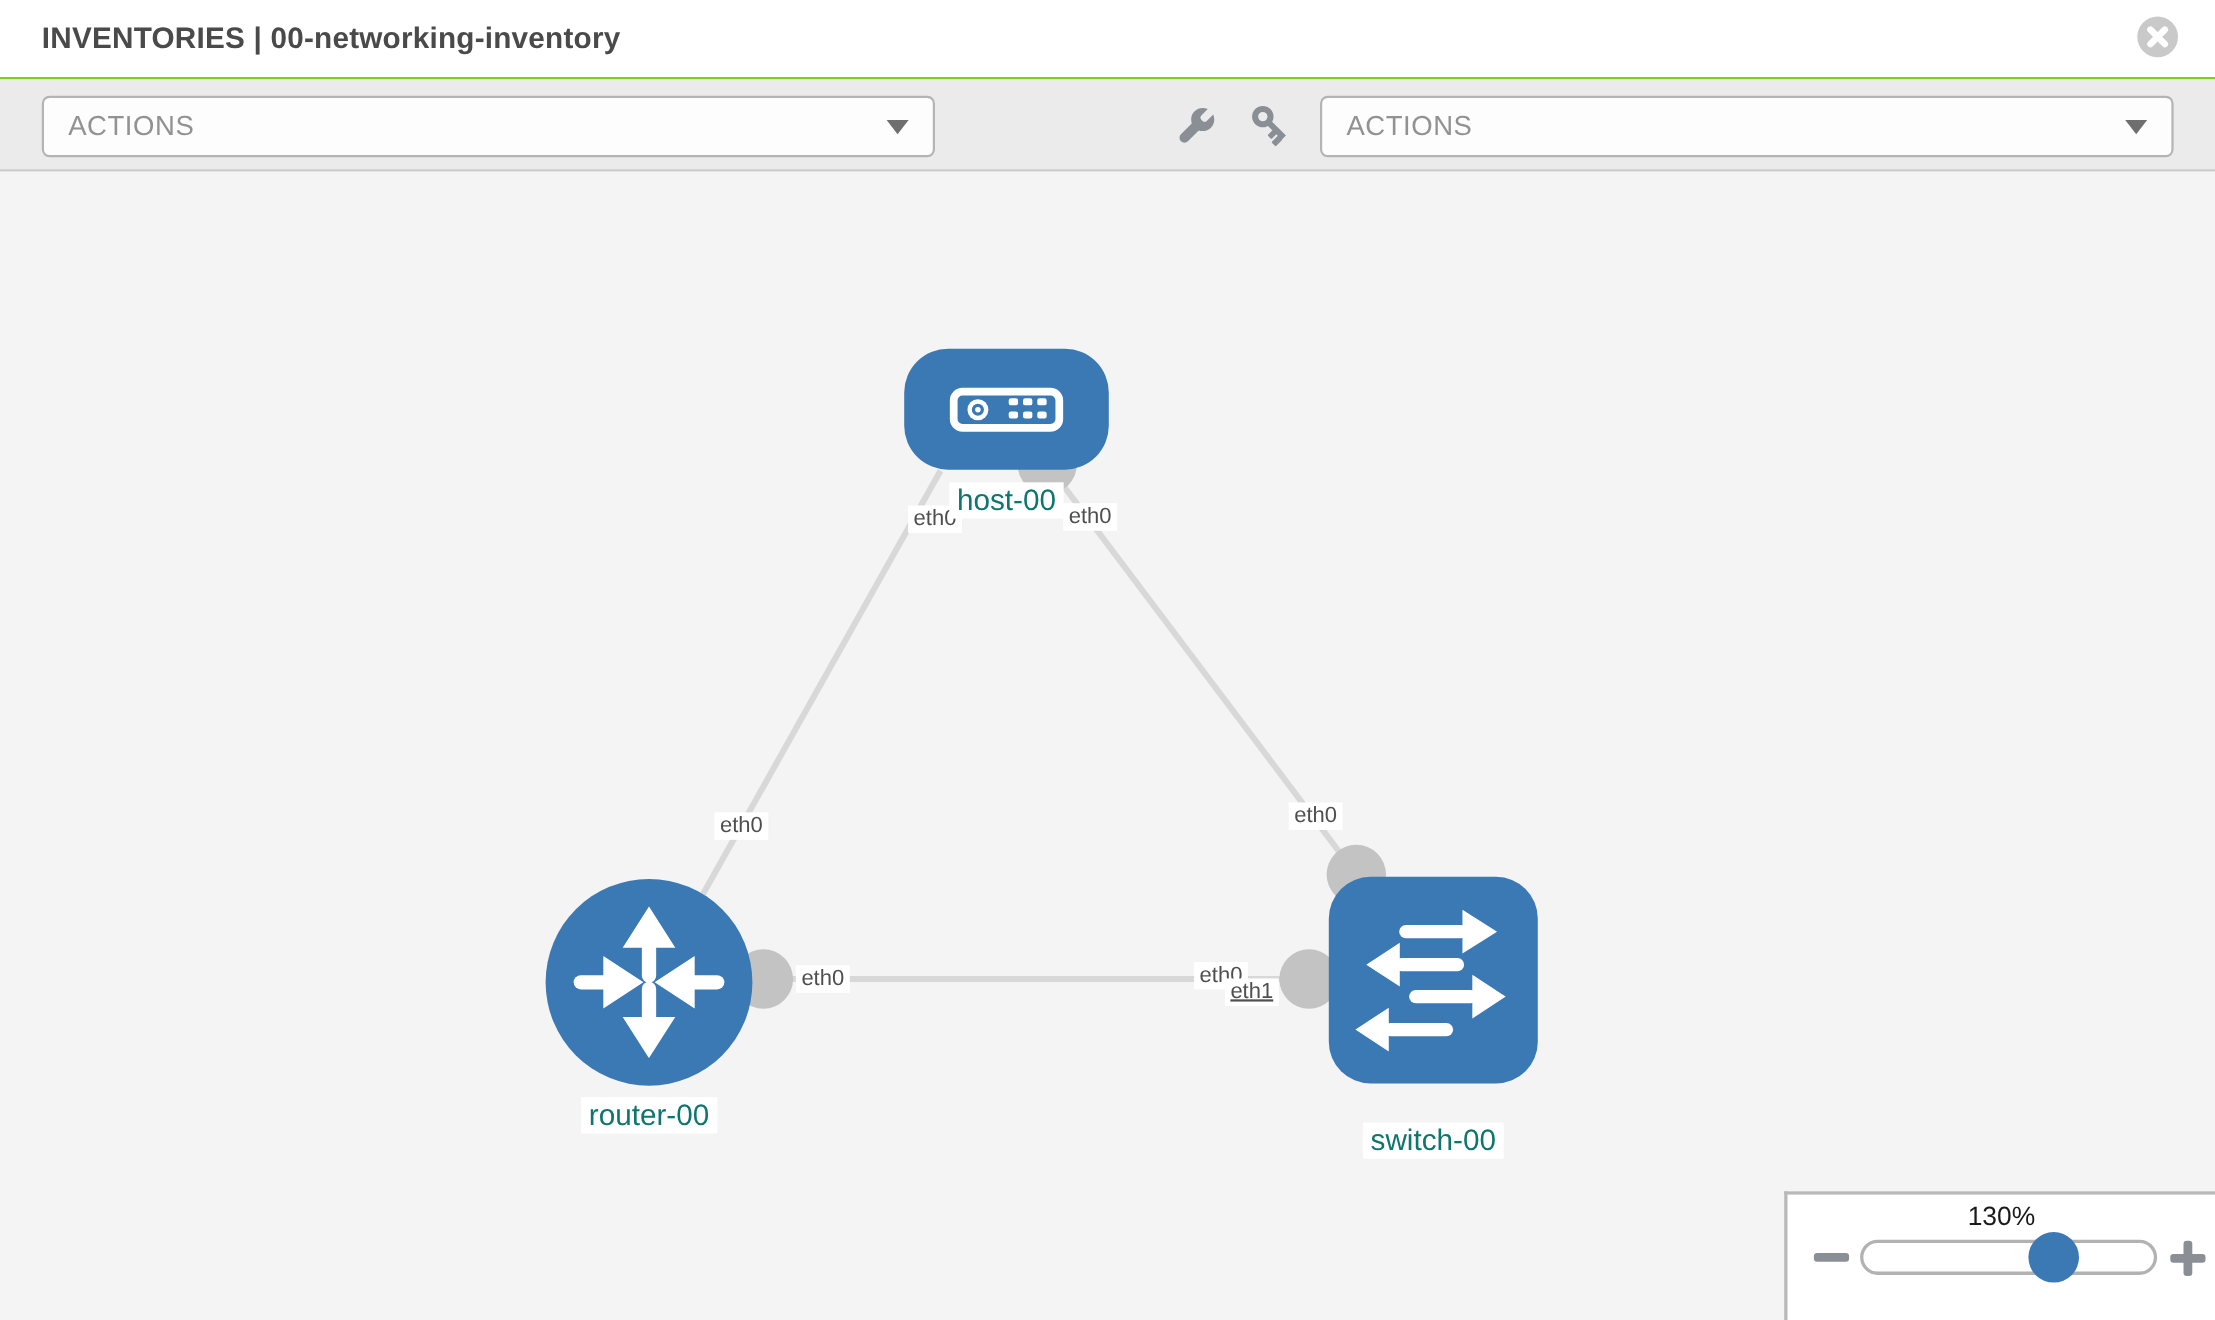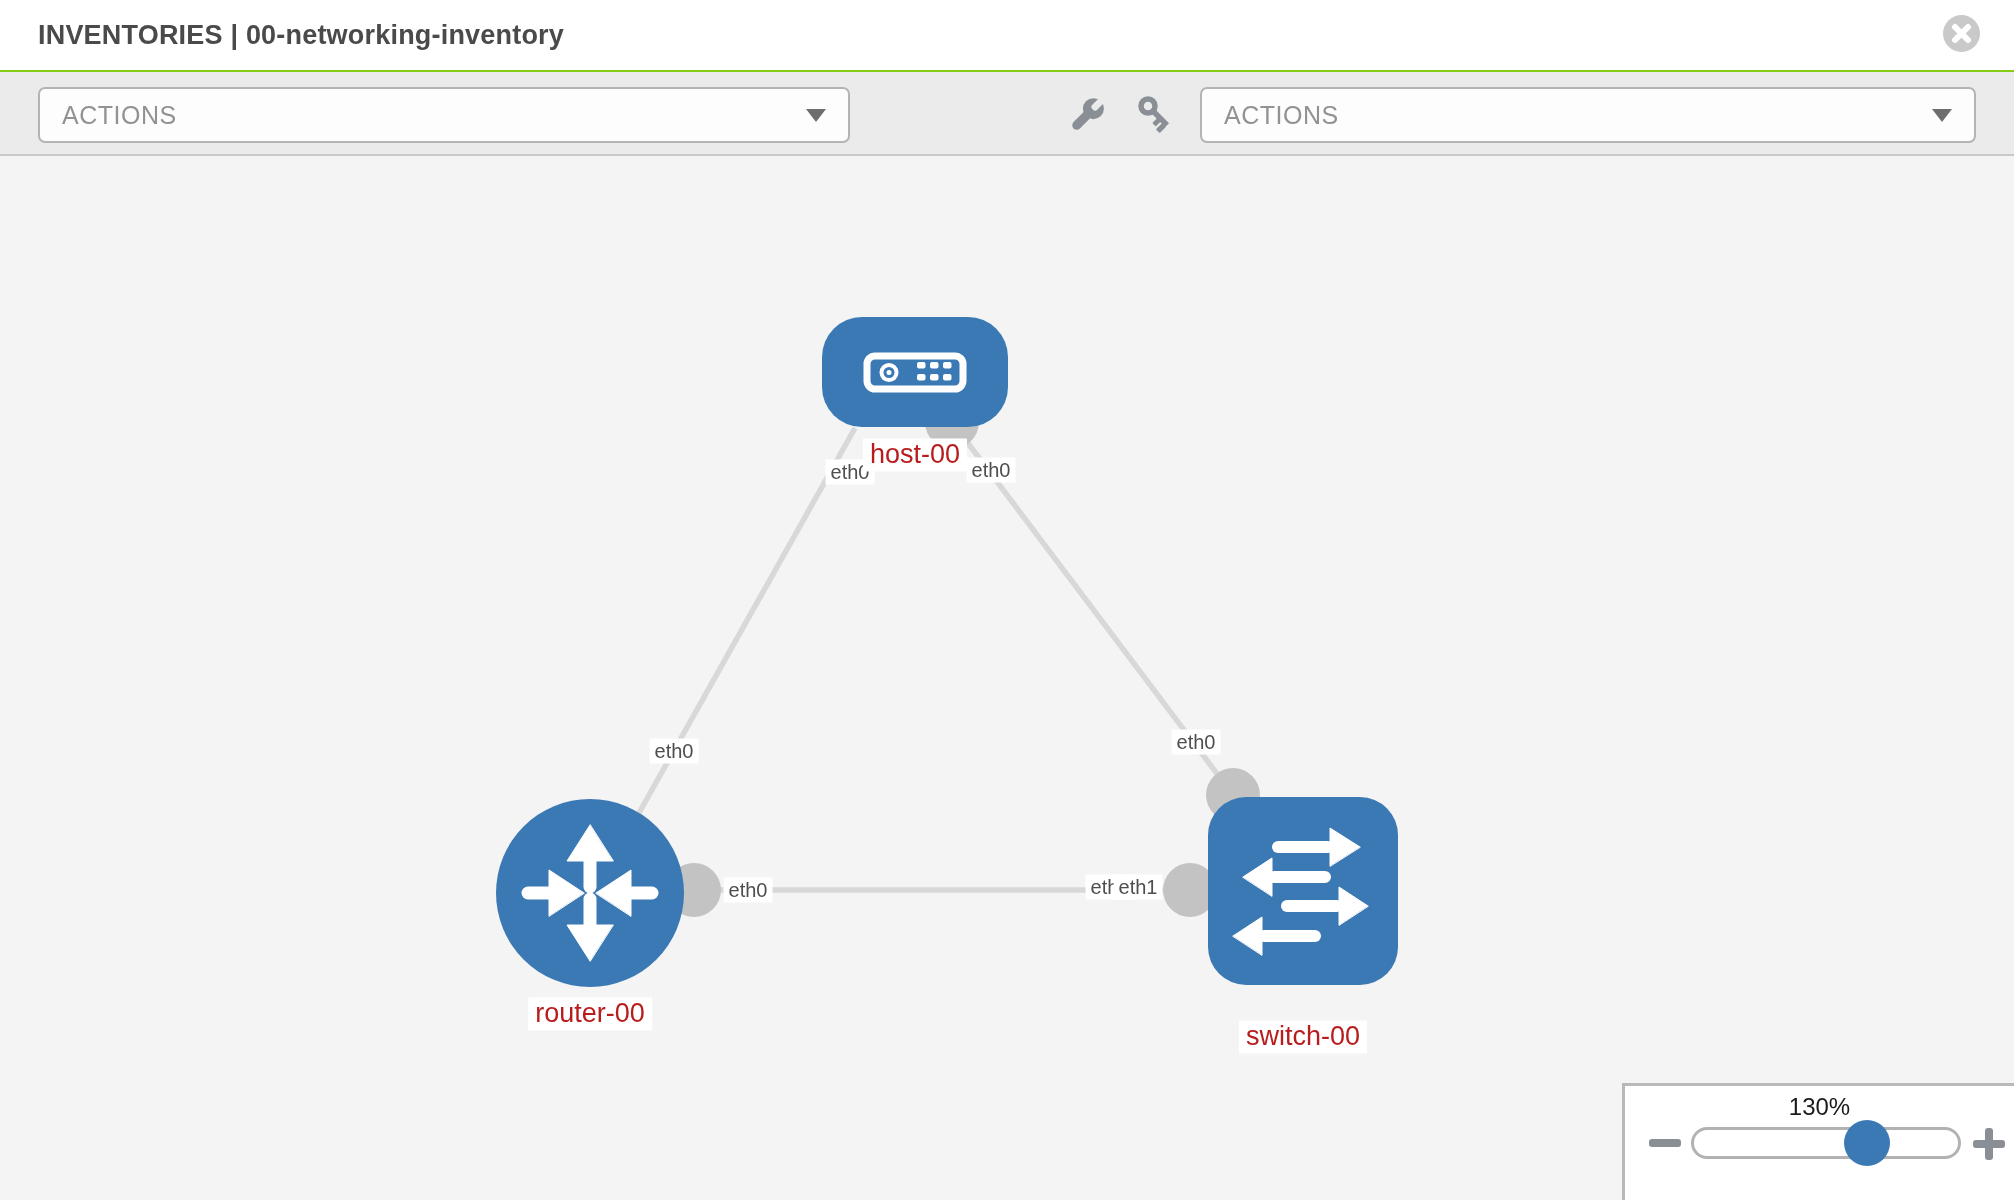--- a/index.html
+++ b/index.html
@@ -52,21 +52,21 @@
     position:absolute; left:0; top:156px; width:2014px; height:1044px;
     background:#f4f4f4;
   }
   .canvas svg.graph { position:absolute; left:0; top:0; }
 
   .iflabel, .nodelabel {
     position:absolute; transform:translate(-50%,-50%);
     background:#ffffff; white-space:nowrap; line-height:1.15;
   }
   .iflabel   { font-size:20px; color:#4e4e4e; padding:1px 5px; }
-  .nodelabel { font-size:27px; color:#b91c1c; padding:1px 7px; }
+  .nodelabel { font-size:27px; color:#0f766e; padding:1px 7px; }
 
   
   .zoom-panel {
     position:absolute; left:1622px; top:1083px; width:392px; height:117px;
     background:#ffffff; box-sizing:border-box;
     border-top:3px solid #b9b9b9; border-left:3px solid #b9b9b9;
   }
   .zoom-value {
     position:absolute; left:0; top:7px; width:100%; text-align:center;
     font-size:24px; color:#1a1a1a;
@@ -191,21 +191,21 @@
       </g>
     </g>
   </svg>
 
   <div class="iflabel" style="left:850px;  top:316px;">eth0</div>
   <div class="iflabel" style="left:991px;  top:314px;">eth0</div>
   <div class="iflabel" style="left:674px;  top:595px;">eth0</div>
   <div class="iflabel" style="left:1196px; top:586px;">eth0</div>
   <div class="iflabel" style="left:748px;  top:734px;">eth0</div>
   <div class="iflabel" style="left:1110px; top:731px;">eth0</div>
-  <div class="iflabel" style="left:1138px; top:731px;">eth1</div>
+  <div class="iflabel" style="left:1138px; top:746px;text-decoration:underline;">eth1</div>
 
   <div class="nodelabel" style="left:915px;  top:299px;">host-00</div>
   <div class="nodelabel" style="left:590px;  top:858px;">router-00</div>
   <div class="nodelabel" style="left:1303px; top:857px;margin-top:24px;">switch-00</div>
 </div>
 
 <div class="zoom-panel">
   <div class="zoom-value">130%</div>
   <div class="zoom-minus">
     <div class="bar-h"></div>

